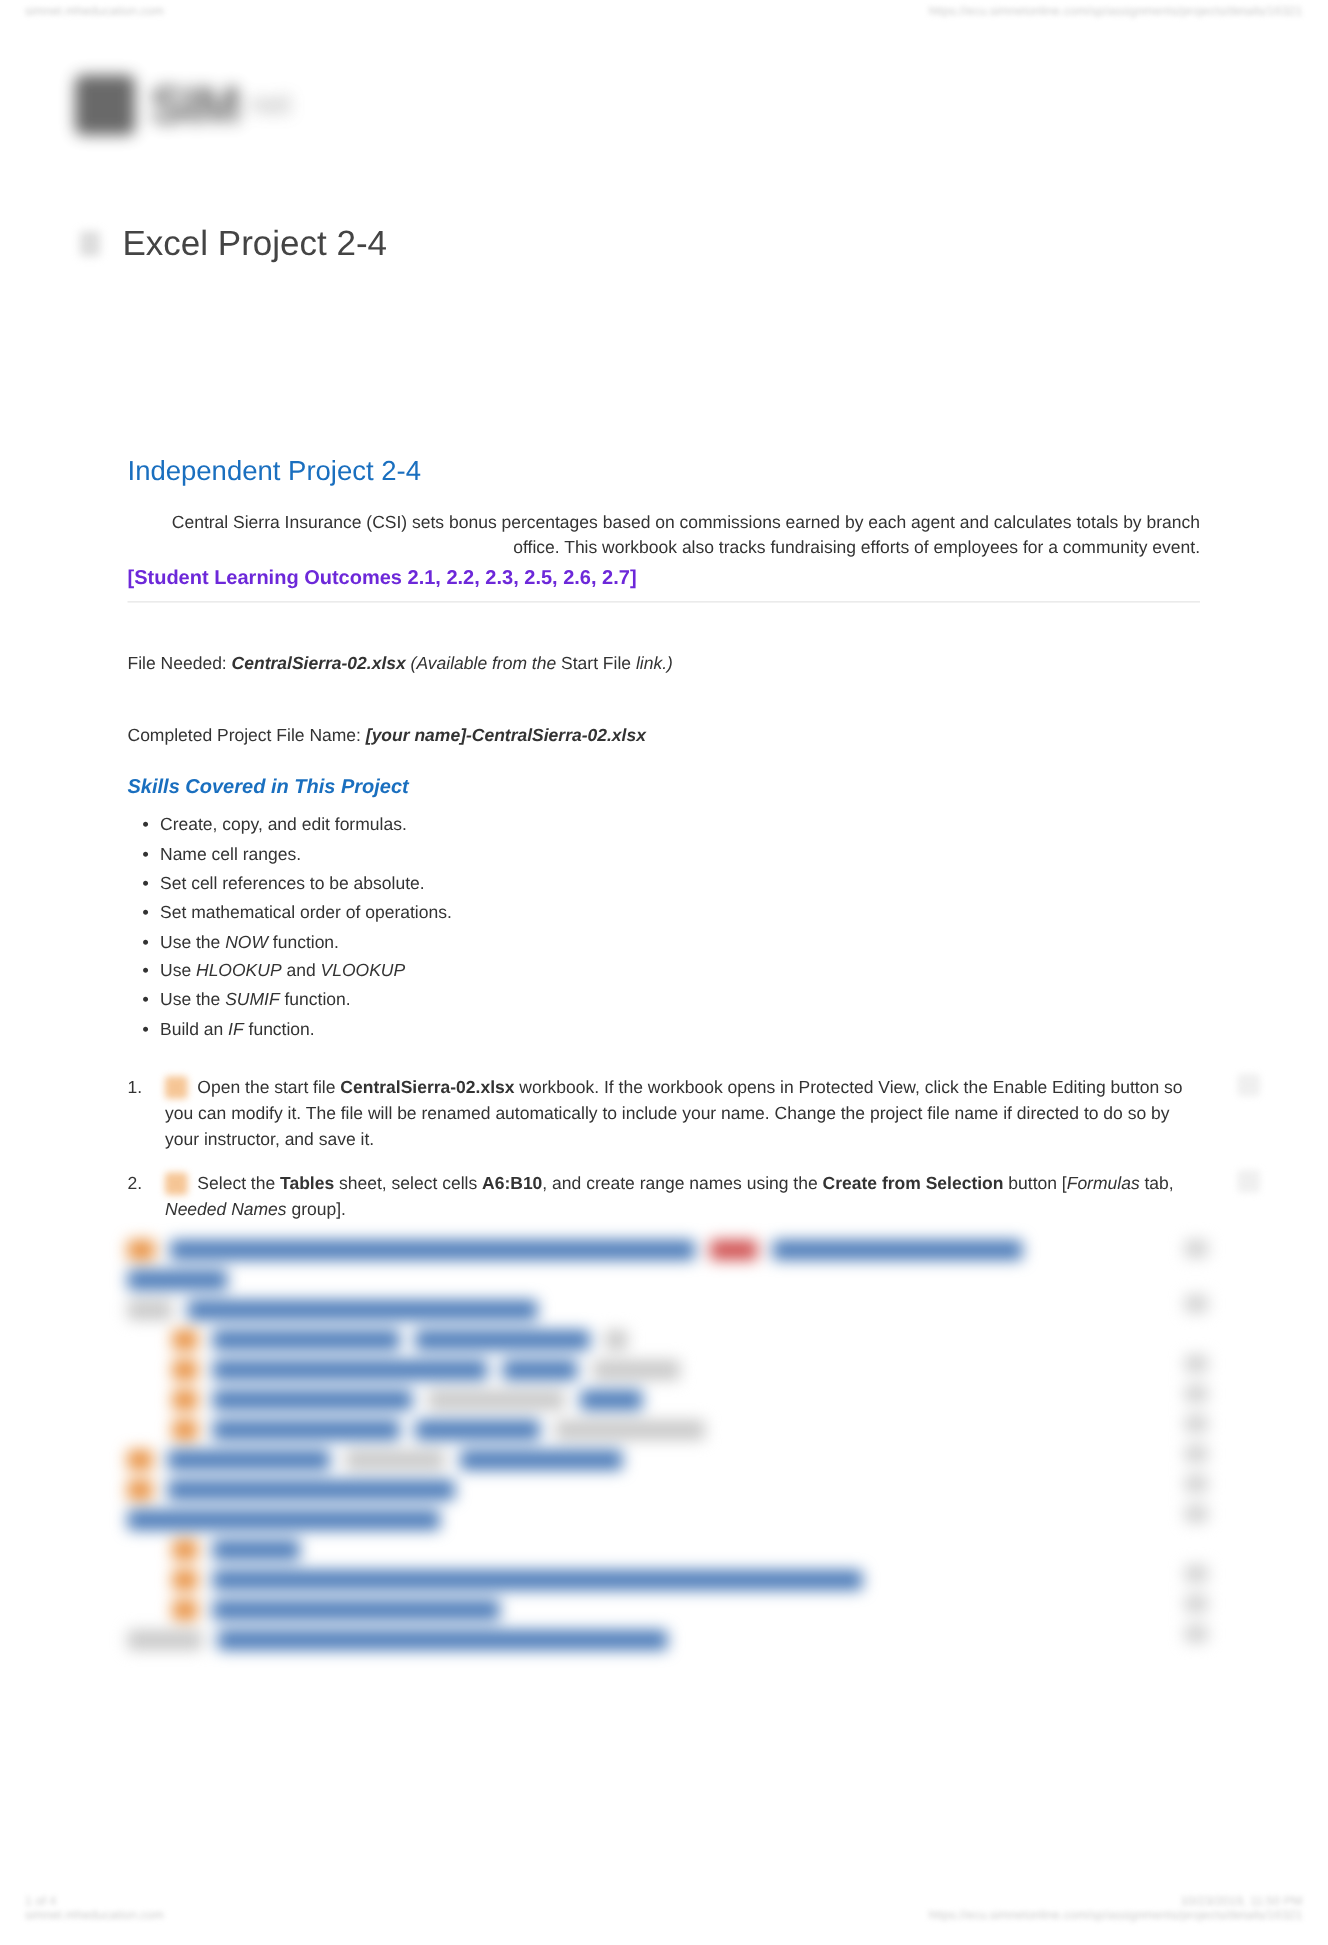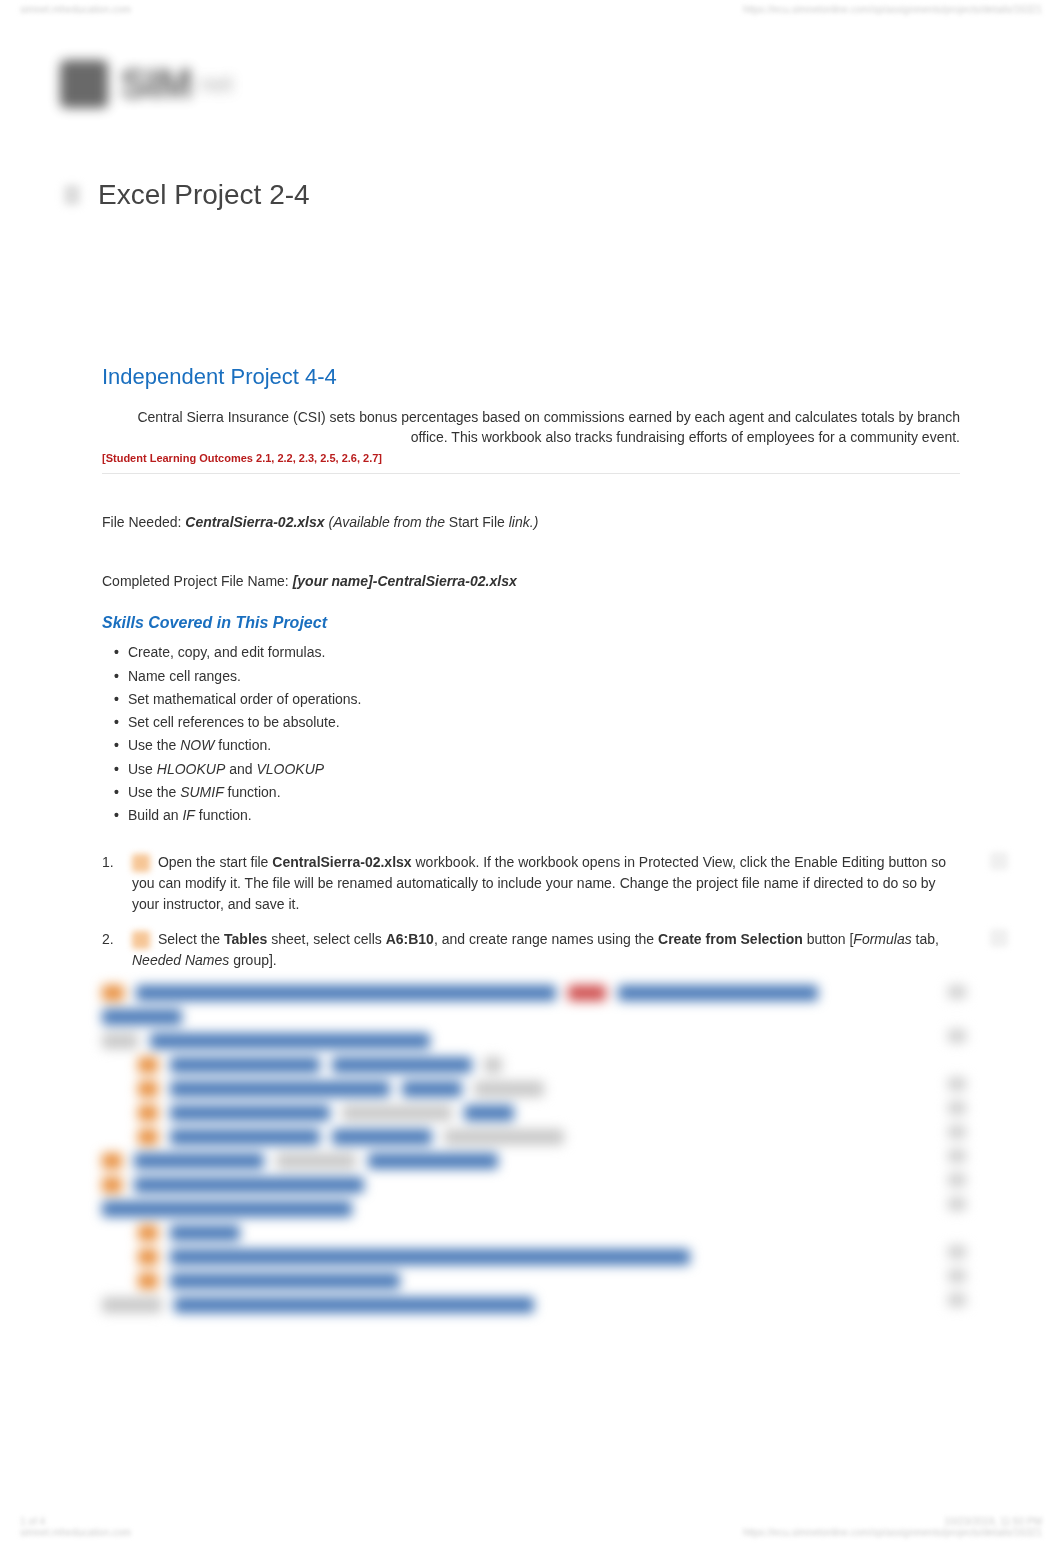--- a/index.html
+++ b/index.html
@@ -75,23 +75,23 @@
     color: #333;
   }
   .project-heading {
     color: #1a6fbf;
     font-size: 22px;
     font-weight: 400;
     margin-bottom: 14px;
   }
   .intro { margin-bottom: 4px; text-align: right; }
   .outcomes {
-    color: #b91c1c;
+    color: #6d28d9;
     font-weight: 700;
-    font-size: 11px;
+    font-size: 16px;
     margin-bottom: 4px;
   }
   .divider {
     height: 1px;
     background: #e5e5e5;
     margin: 6px 0 14px 0;
   }
   .file-line { margin-bottom: 2px; margin-top: 38px; }
   .file-line .bold-italic { font-weight: 700; font-style: italic; }
   .file-line .italic { font-style: italic; }
@@ -214,21 +214,21 @@
 
   <div class="doc-title-row">
     <svg class="title-icon" viewBox="0 0 24 24">
       <rect x="4" y="2" width="16" height="20" rx="2" fill="#bbb"></rect>
     </svg>
     <h1 class="doc-title">Excel Project 2-4</h1>
   </div>
 
   <div class="content">
 
-    <h2 class="project-heading">Independent Project 4-4</h2>
+    <h2 class="project-heading">Independent Project 2-4</h2>
 
     <p class="intro">Central Sierra Insurance (CSI) sets bonus percentages based on commissions earned by each agent and calculates totals by branch office. This workbook also tracks fundraising efforts of employees for a community event.</p>
     <p class="outcomes">[Student Learning Outcomes 2.1, 2.2, 2.3, 2.5, 2.6, 2.7]</p>
 
     <div class="divider"></div>
 
     <p class="file-line">
       <span>File Needed:</span>
       <span class="bold-italic">CentralSierra-02.xlsx</span>
       <span class="italic">(Available from the </span><span>Start File</span>
@@ -237,22 +237,22 @@
     <p class="file-line">
       <span>Completed Project File Name:</span>
       <span class="bold-italic">[your name]-CentralSierra-02.xlsx</span>
     </p>
 
     <h3 class="skills-heading">Skills Covered in This Project</h3>
 
     <ul class="skills">
       <li><span>Create, copy, and edit formulas.</span></li>
       <li><span>Name cell ranges.</span></li>
+      <li><span>Set cell references to be absolute.</span></li>
       <li><span>Set mathematical order of operations.</span></li>
-      <li><span>Set cell references to be absolute.</span></li>
       <li><span>Use the </span><span class="func-italic">NOW</span><span> function.</span></li>
       <li><span>Use </span><span class="func-italic">HLOOKUP</span><span> and </span><span class="func-italic">VLOOKUP</span></li>
       <li><span>Use the </span><span class="func-italic">SUMIF</span><span> function.</span></li>
       <li><span>Build an </span><span class="func-italic">IF</span><span> function.</span></li>
     </ul>
 
     <ol class="steps">
       <li>
         <span class="question-icon"></span>
         <span>Open the start file </span><span class="bold">CentralSierra-02.xlsx</span><span> workbook. If the workbook opens in Protected View, click the Enable Editing button so you can modify it. The file will be renamed automatically to include your name. Change the project file name if directed to do so by your instructor, and save it.</span>

